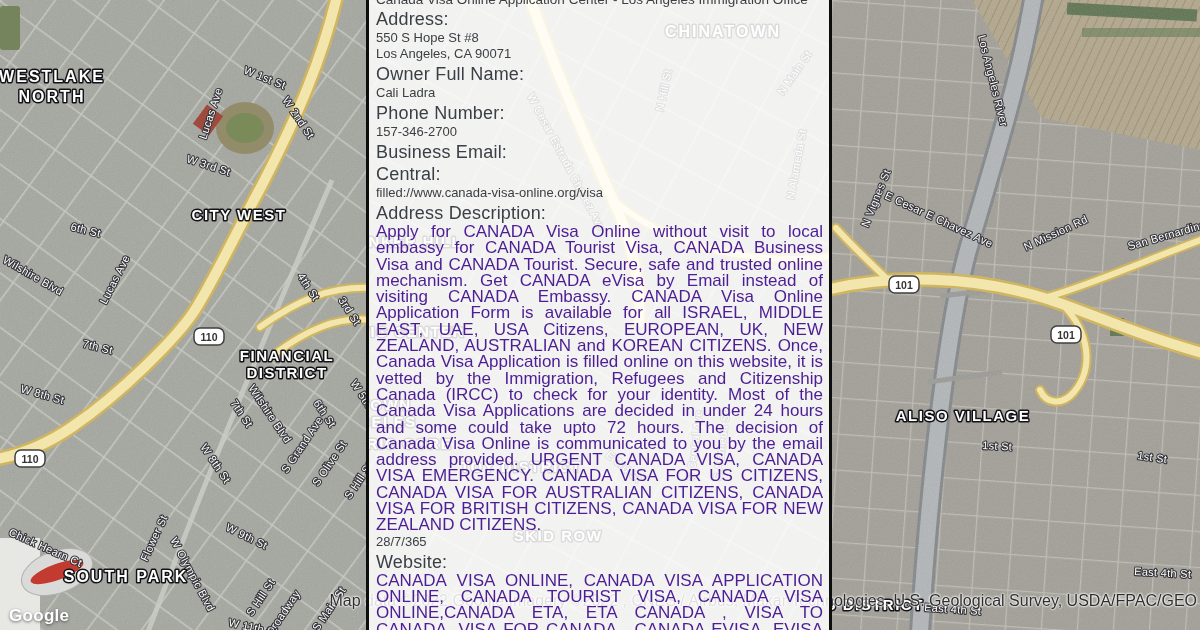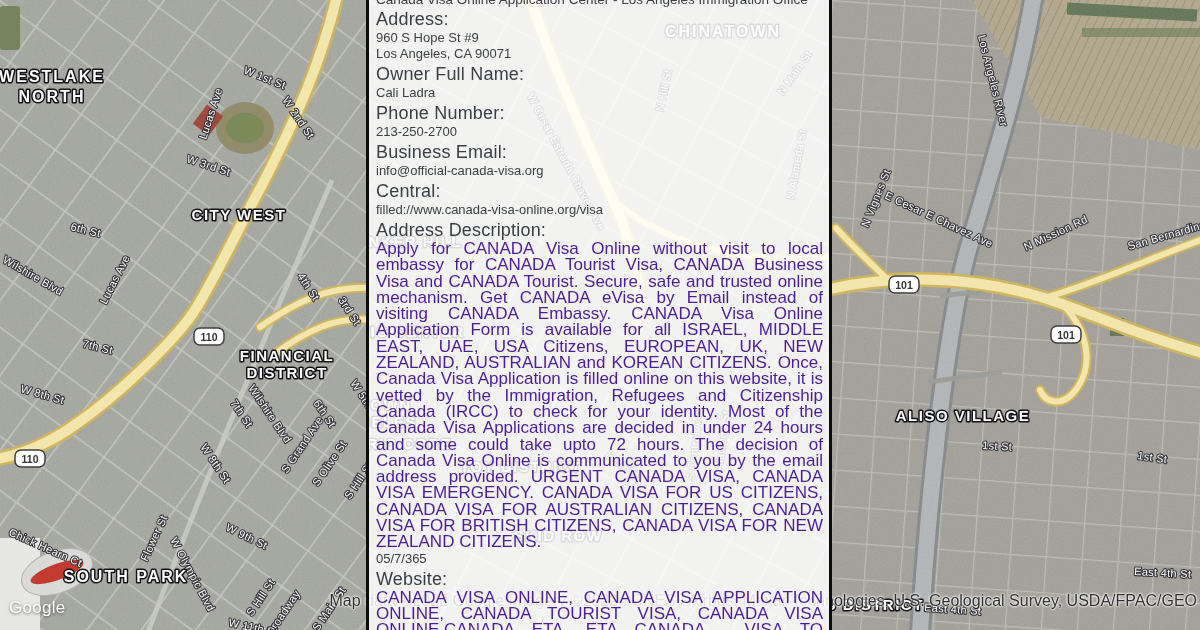--- a/index.html
+++ b/index.html
@@ -15,21 +15,21 @@
 
   .panel{position:absolute;left:369px;top:0;width:460px;height:630px;z-index:4;
          background:rgba(255,255,255,0.85);padding:0 6px 0 7px;box-sizing:border-box;overflow:hidden;}
   .panel-title{font-size:13.5px;color:#3c4043;margin:-8px 0 2px;white-space:nowrap;}
   .panel h2{font-size:18px;font-weight:400;color:#3a3f45;margin:3px 0 1px;line-height:19px;letter-spacing:.2px;}
   .val{font-size:13px;line-height:16px;color:#3c4043;}
   .para{font-size:17px;line-height:16.3px;color:#4c1d95;text-align:justify;margin:1px 0 0;}
 
   .attribution{position:absolute;right:3px;bottom:20px;z-index:3;font-size:16px;color:#2e2e2e;
                white-space:nowrap;text-shadow:0 0 2px #fff,0 0 2px #fff,0 0 3px #fff;}
-  .google-logo{position:absolute;left:9px;bottom:12px;z-index:6;font-size:17px;font-weight:400;color:#fff;
+  .google-logo{position:absolute;left:9px;bottom:4px;z-index:6;font-size:17px;font-weight:700;color:#fff;
                letter-spacing:.3px;text-shadow:0 1px 3px rgba(0,0,0,.55);}
 
   
   .st{font-size:11px;fill:#fff;stroke:#34343a;stroke-width:2.2px;paint-order:stroke;
       stroke-linejoin:round;letter-spacing:.3px;font-family:"Liberation Sans",sans-serif;}
   .dt{font-size:15px;font-weight:bold;fill:#fff;stroke:#121216;stroke-width:3px;paint-order:stroke;
       stroke-linejoin:round;letter-spacing:1.5px;text-anchor:middle;font-family:"Liberation Sans",sans-serif;}
   .dt-lg{font-size:16px;letter-spacing:2px;}
   .fw-c{fill:none;stroke:#d0b561;stroke-width:15px;stroke-linecap:round;}
   .fw{fill:none;stroke:#f3e6ac;stroke-width:10px;stroke-linecap:round;}
@@ -247,39 +247,38 @@
       <text class="dt" x="25" y="610">ARTS DISTRICT</text>
     </g>
   </svg>
 
   <div class="attribution">Map data ©2022 Google Imagery ©2022 , CNES / Airbus, Maxar Technologies, U.S. Geological Survey, USDA/FPAC/GEO</div>
 
   <div class="panel">
     <div class="panel-title">Canada Visa Online Application Center - Los Angeles Immigration Office</div>
 
     <h2>Address:</h2>
-    <div class="val">960 S Hope St #9</div>
+    <div class="val">550 S Hope St #8</div>
     <div class="val">Los Angeles, CA 90071</div>
 
     <h2>Owner Full Name:</h2>
     <div class="val">Cali Ladra</div>
 
     <h2>Phone Number:</h2>
-    <div class="val">213-250-2700</div>
+    <div class="val">157-346-2700</div>
 
     <h2>Business Email:</h2>
-    <div class="val">info@official-canada-visa.org</div>
 
     <h2>Central:</h2>
     <div class="val">filled://www.canada-visa-online.org/visa</div>
 
     <h2>Address Description:</h2>
     <p class="para">Apply for CANADA Visa Online without visit to local embassy for CANADA Tourist Visa, CANADA Business Visa and CANADA Tourist. Secure, safe and trusted online mechanism. Get CANADA eVisa by Email instead of visiting CANADA Embassy. CANADA Visa Online Application Form is available for all ISRAEL, MIDDLE EAST, UAE, USA Citizens, EUROPEAN, UK, NEW ZEALAND, AUSTRALIAN and KOREAN CITIZENS. Once, Canada Visa Application is filled online on this website, it is vetted by the Immigration, Refugees and Citizenship Canada (IRCC) to check for your identity. Most of the Canada Visa Applications are decided in under 24 hours and some could take upto 72 hours. The decision of Canada Visa Online is communicated to you by the email address provided. URGENT CANADA VISA, CANADA VISA EMERGENCY. CANADA VISA FOR US CITIZENS, CANADA VISA FOR AUSTRALIAN CITIZENS, CANADA VISA FOR BRITISH CITIZENS, CANADA VISA FOR NEW ZEALAND CITIZENS.</p>
 
-    <div class="val">05/7/365</div>
+    <div class="val">28/7/365</div>
 
     <h2>Website:</h2>
     <p class="para">CANADA VISA ONLINE, CANADA VISA APPLICATION ONLINE, CANADA TOURIST VISA, CANADA VISA ONLINE,CANADA ETA, ETA CANADA , VISA TO CANADA, VISA FOR CANADA , CANADA EVISA, EVISA CANADA ,CANADA BUSINESS VISA, CANADA TOURIST VISA, CANADÁ VISA, CANADA VISA ETA, CANADA ETA VISA, CANADA VISA FOR NEW ZEALAND CITIZENS, CANADA VISA FROM NEW ZEALAND, CANADA VISA FOR US CITIZENS, CANADA VISA FROM USA, URGENT CANADA VISA, CANADA VISA EMERGENCY. CANADA VISA FOR US CITIZENS, CANADA VISA FOR AUSTRALIAN CITIZENS, CANADA VISA FOR BRITISH CITIZENS, CANADA VISA FOR NEW ZEALAND CITIZENS. CANADA VISA FROM UK.</p>
   </div>
 
   <div class="divider" id="div-left"></div>
   <div class="divider" id="div-right"></div>
 
   <div class="google-logo">Google</div>
 

